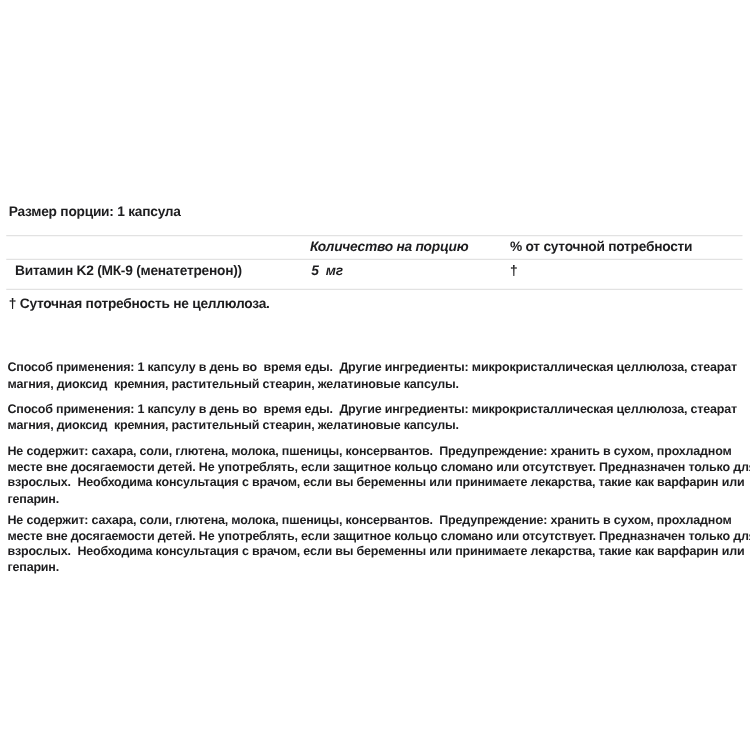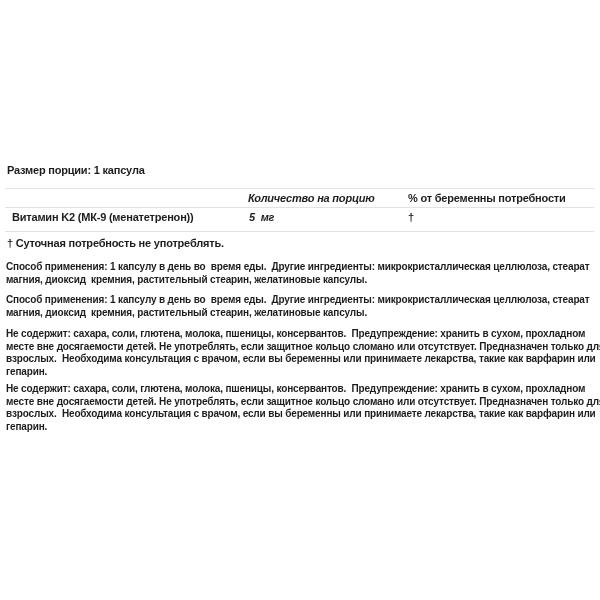--- a/index.html
+++ b/index.html
@@ -13,21 +13,21 @@
     color: #1d1d1f;
     -webkit-font-smoothing: antialiased;
   }
   .abs { position: absolute; white-space: pre; }
   .fs-table { font-size: 11px; letter-spacing: -0.2px; line-height: 14px; }
   .fs-body  { font-size: 10px;  letter-spacing: -0.15px; line-height: 12.6px; }
   .divider {
     position: absolute; left: 5px; right: 6px; height: 1px;
     background: #e2e2e2;
   }
-  .para { position: absolute; left: 6px; }
+  .para { position: absolute; left: 6px; margin-top: 28px; }
   .para .line { white-space: pre; }
 
   
   #serving       { left: 7px;   top: 163px; }
   #hr1           { top: 188px; }
   #colhead-amt   { left: 248px; top: 191px; font-style: italic; }
   #colhead-dv    { left: 408px; top: 191px; }
   #hr2           { top: 207px; }
   #cell-name     { left: 12px;  top: 210px; }
   #cell-amt      { left: 249px; top: 210px; font-style: italic; }
@@ -43,33 +43,33 @@
 <body>
 
 <div>
 
   <div id="serving" class="abs fs-table">Размер порции: 1 капсула</div>
 
   <div id="hr1" class="divider"></div>
 
   <div id="colhead-amt" class="abs fs-table">Количество на порцию</div>
 
-  <div id="colhead-dv" class="abs fs-table">% от беременны потребности</div>
+  <div id="colhead-dv" class="abs fs-table">% от суточной потребности</div>
 
   <div id="hr2" class="divider"></div>
 
   <div>
     <div id="cell-name" class="abs fs-table">Витамин K2 (МК-9 (менатетренон))</div>
     <div id="cell-amt" class="abs fs-table">5  мг</div>
     <div id="cell-dv" class="abs fs-table">†</div>
   </div>
 
   <div id="hr3" class="divider"></div>
 
-  <div id="footnote" class="abs fs-table">† Суточная потребность не употреблять.</div>
+  <div id="footnote" class="abs fs-table">† Суточная потребность не целлюлоза.</div>
 
   <div id="para-dir-1" class="para fs-body">
     <div class="line">Способ применения: 1 капсулу в день во  время еды.  Другие ингредиенты: микрокристаллическая целлюлоза, стеарат</div>
     <div class="line">магния, диоксид  кремния, растительный стеарин, желатиновые капсулы.</div>
   </div>
 
   <div id="para-dir-2" class="para fs-body">
     <div class="line">Способ применения: 1 капсулу в день во  время еды.  Другие ингредиенты: микрокристаллическая целлюлоза, стеарат</div>
     <div class="line">магния, диоксид  кремния, растительный стеарин, желатиновые капсулы.</div>
   </div>

